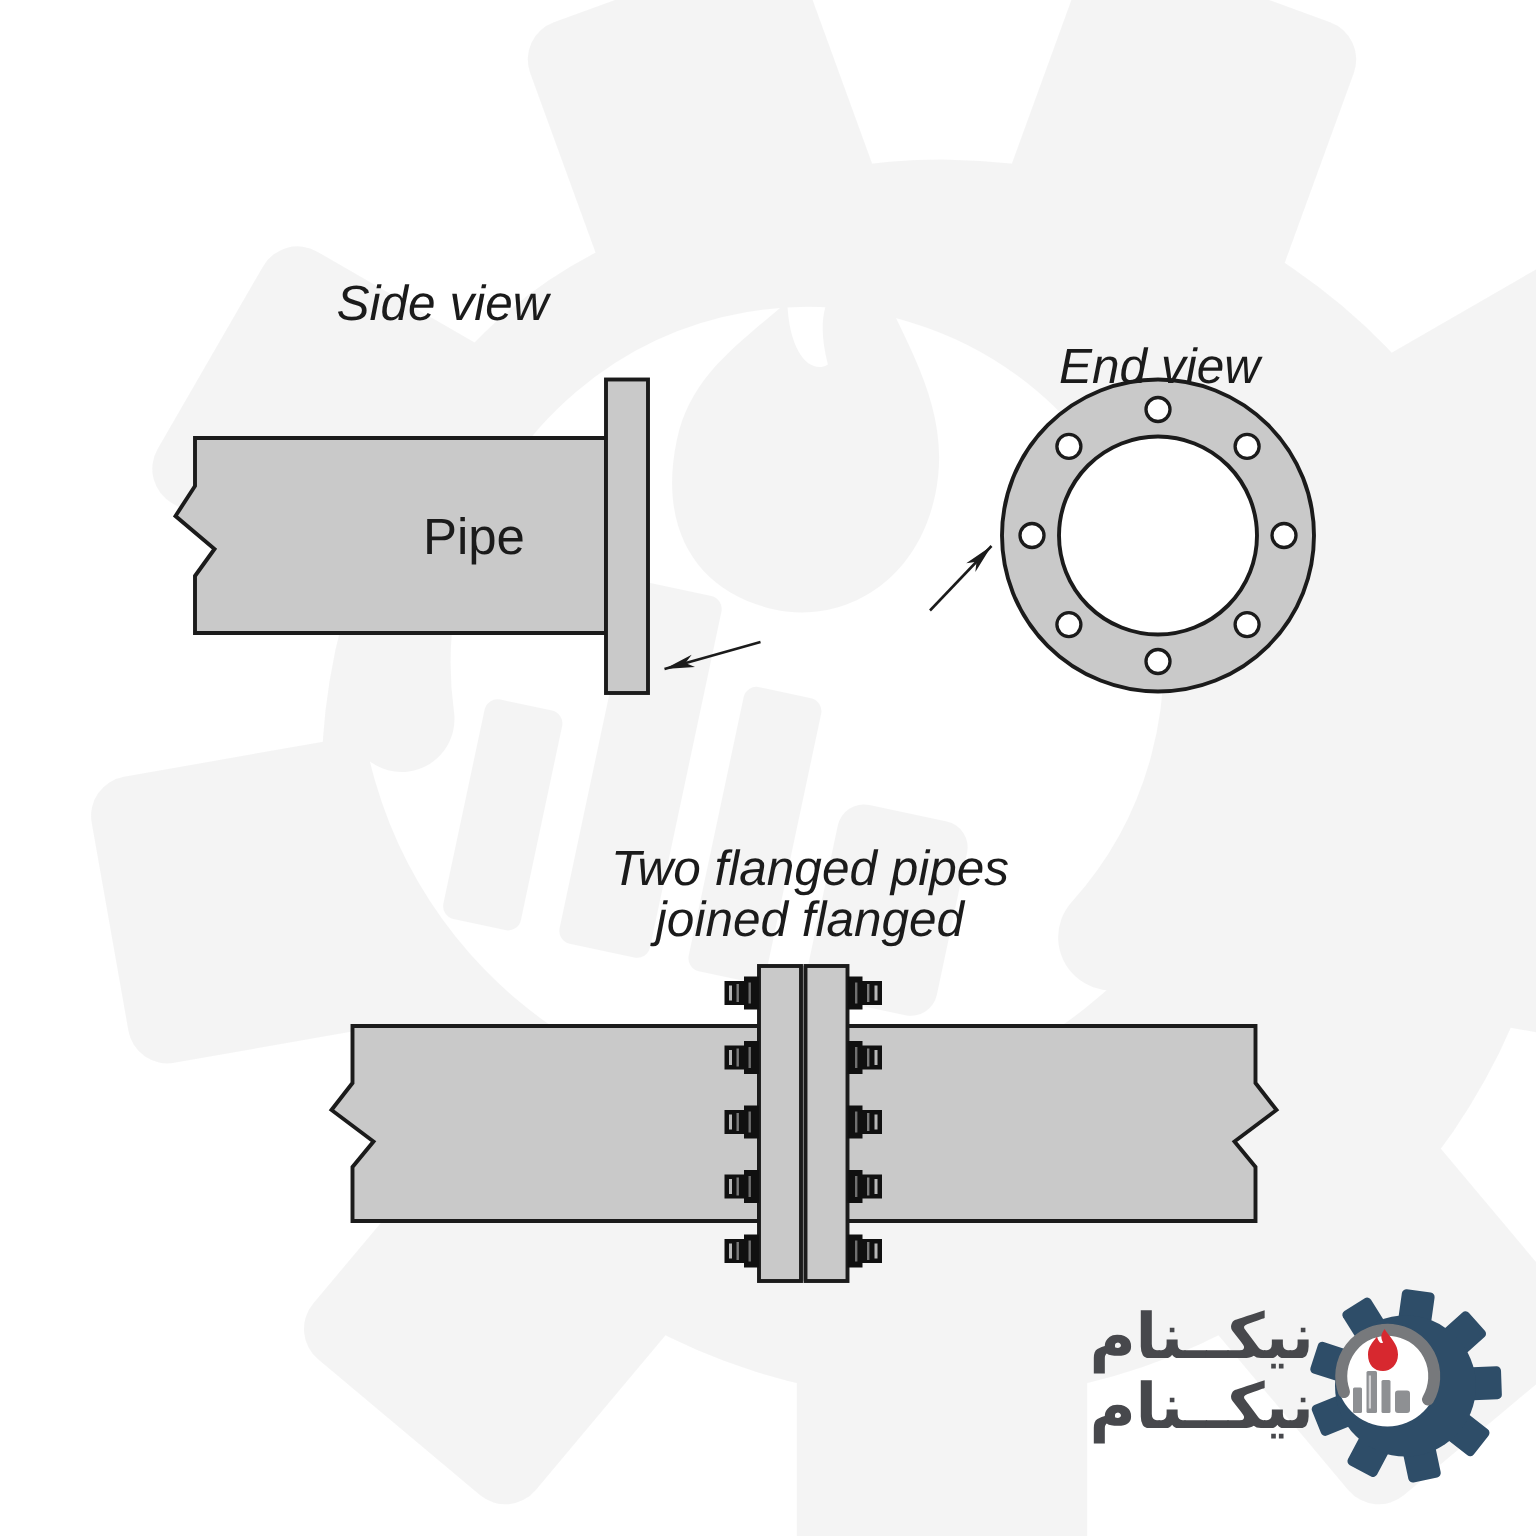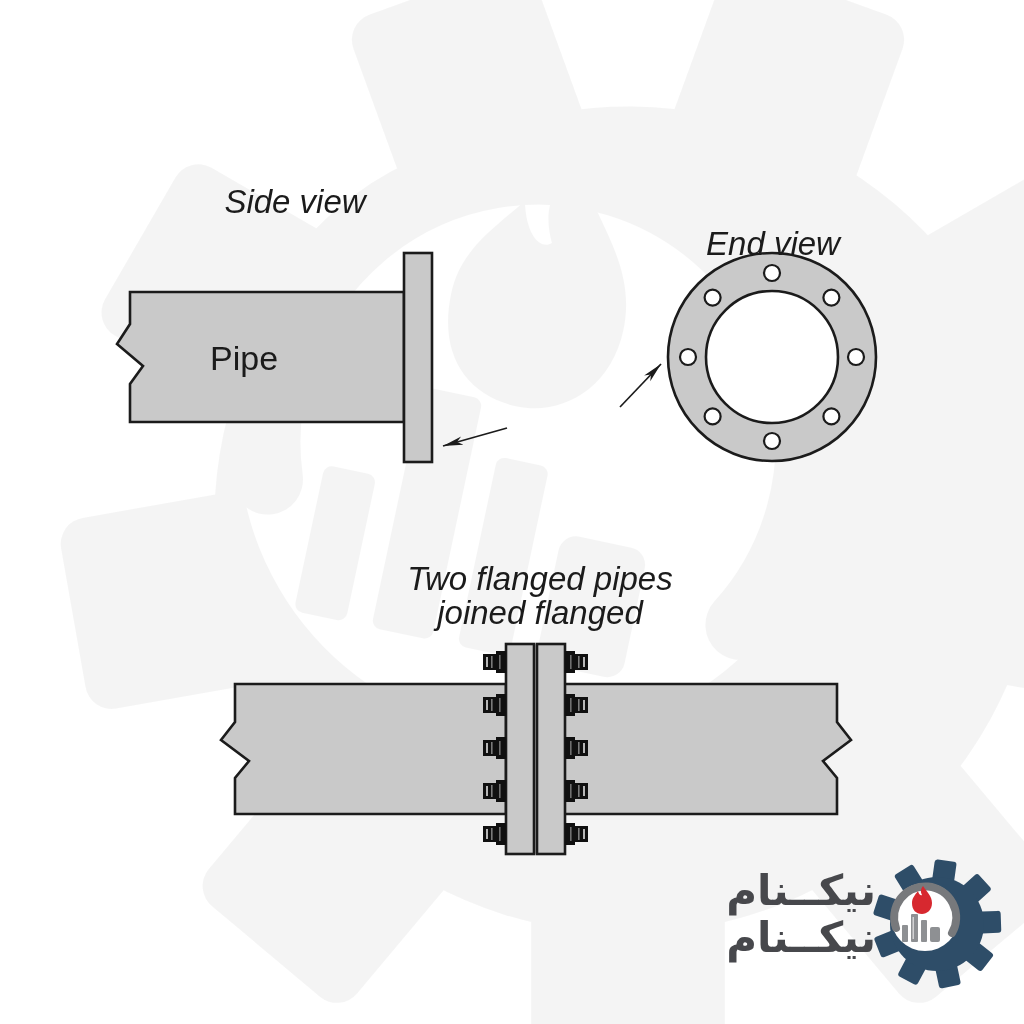--- a/index.html
+++ b/index.html
@@ -2,21 +2,21 @@
 <html><head>
 <meta charset="utf-8">
 <style>
   html,body{margin:0;padding:0;background:#ffffff;}
   .canvas{position:relative;width:1024px;height:1024px;background:#ffffff;overflow:hidden;}
   .art{position:absolute;left:0;top:0;}
   .label{position:absolute;color:#1b1b1b;font-family:Liberation Sans, sans-serif;white-space:nowrap;}
   .view-title{font-size:33px;font-style:italic;text-align:center;}
   #side-title{left:200px;top:183px;width:190px;}
   #end-title{left:678px;top:183px;width:190px;margin-top:42px;}
-  #pipe-label{left:210px;top:339px;width:140px;text-align:left;font-size:34px;}
+  #pipe-label{left:210px;top:339px;width:140px;text-align:right;font-size:34px;}
   #flange-label{left:497px;top:407px;width:142px;text-align:center;font-size:33px;}
   #caption{left:383px;top:562px;width:314px;text-align:center;font-size:33px;font-style:italic;line-height:34px;}
   .brand-line{position:absolute;right:148px;direction:rtl;text-align:right;color:#47484c;
     font-family:"DejaVu Sans",sans-serif;font-weight:bold;font-size:42px;line-height:44px;}
   #brand-line1{top:869px;}
   #brand-line2{top:916px;}
 </style>
 </head>
 <body>
 

